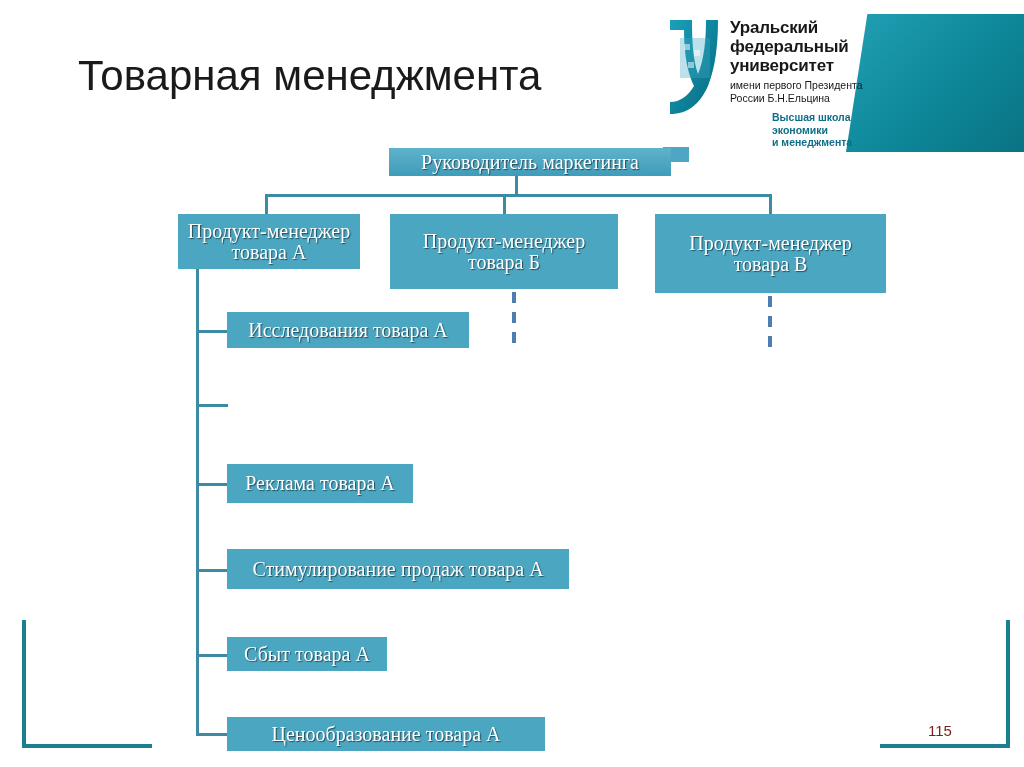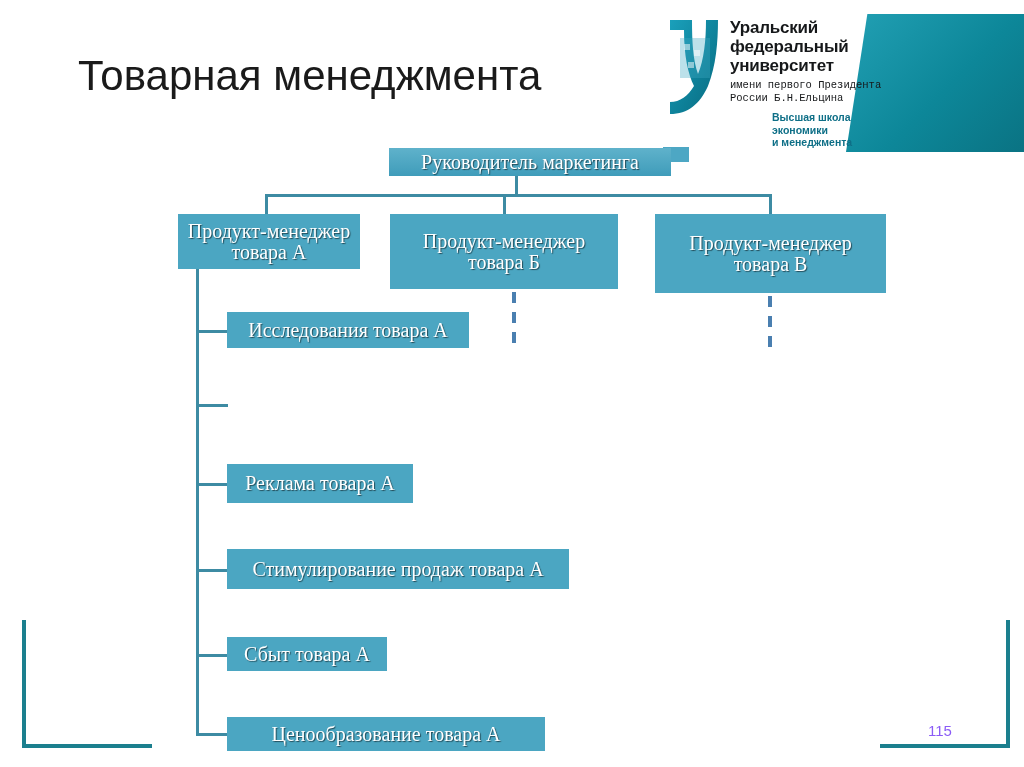--- a/index.html
+++ b/index.html
@@ -53,21 +53,21 @@
   .logo-main-line {
     font-family: "Liberation Sans", sans-serif;
     font-size: 17px;
     font-weight: 700;
     color: #16181a;
     line-height: 19px;
     letter-spacing: -0.2px;
     white-space: nowrap;
   }
   .logo-sub-line {
-    font-family: Liberation Mono, monospace;
+    font-family: Liberation Sans, sans-serif;
     font-size: 10.5px;
     font-weight: 400;
     color: #16181a;
     line-height: 12.5px;
     white-space: nowrap;
   }
   .logo-sub-block { margin-top: 4px; }
   .logo-school-line {
     font-family: "Liberation Sans", sans-serif;
     font-size: 10.5px;
@@ -178,21 +178,21 @@
   .bracket-br { left: 880px; top: 620px; width: 130px; height: 128px; }
   .bracket-br .v { right: 0; top: 0; width: 4px; height: 128px; }
   .bracket-br .h { right: 0; bottom: 0; width: 130px; height: 4px; }
 
   .page-number {
     position: absolute;
     left: 928px;
     top: 722px;
     font-family: "Liberation Sans", sans-serif;
     font-size: 15px;
-    color: #8b5cf6;
+    color: #7f1d1d;
   }
 </style>
 </head>
 <body>
 
 <div id="slide">
 
   <div class="slide-title">Товарная менеджмента</div>
 
   <div class="teal-parallelogram"></div>

